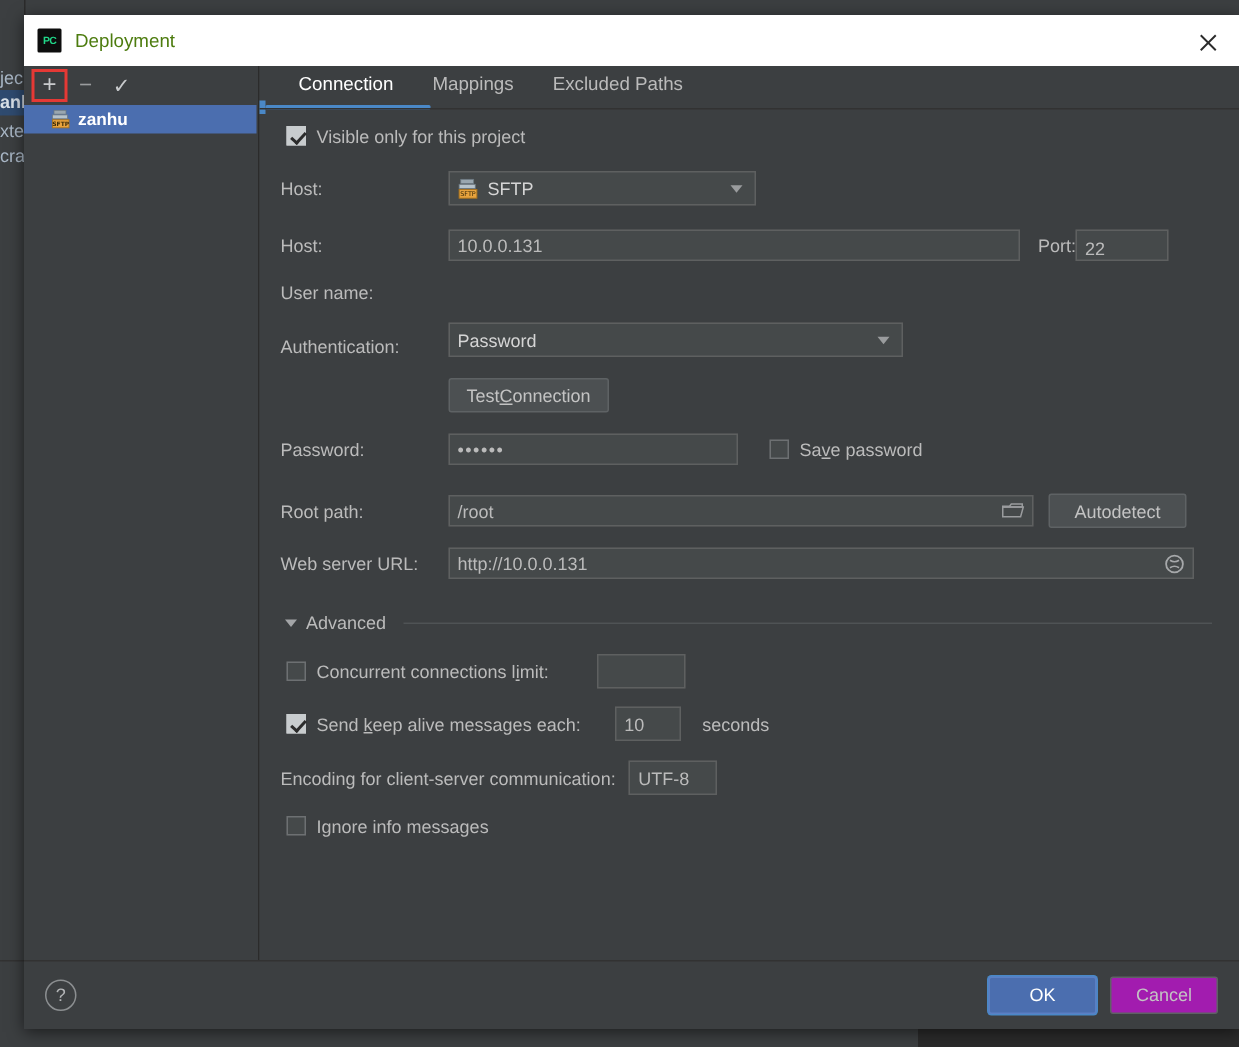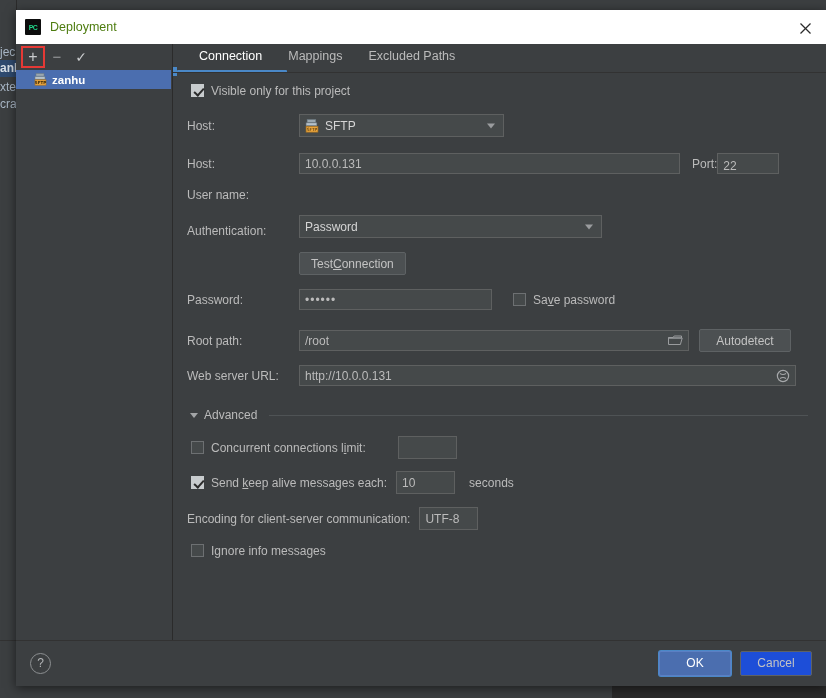--- a/index.html
+++ b/index.html
@@ -367,21 +367,21 @@
     height: 25px;
     font-size: 12px;
     border-radius: 2px;
     cursor: pointer;
     display: inline-flex;
     align-items: center;
     justify-content: center;
     font-family: "Liberation Sans", sans-serif;
   }
   .btn-cancel {
-    background: #1d4ed8;
+    background: #a21caf;
     border: 1px solid #5e6264;
     color: #c3c3c3;
     width: 72px;
     height: 25px;
     font-size: 12px;
     border-radius: 2px;
     cursor: pointer;
     display: inline-flex;
     align-items: center;
     justify-content: center;
@@ -554,21 +554,21 @@
           <span class="cb"></span>
           <span class="cb-label" style="margin-left:7px;text-align:center;">Concurrent connections l<u>i</u>mit:</span>
           <div class="field" style="width:59px; height:23px; margin-left:32px;">
             <span></span>
           </div>
         </div>
 
         <div class="row" style="margin-top:12px; margin-left:4px;">
           <span class="cb checked"></span>
           <span class="cb-label" style="margin-left:7px;">Send <u>k</u>eep alive messages each:</span>
-          <div class="field" style="width:59px; height:23px; margin-left:9px;">
+          <div class="field" style="width:44px; height:23px; margin-left:23px;">
             <span>10</span>
           </div>
           <span class="lbl" style="margin-left:14px;">seconds</span>
         </div>
 
         <div class="row" style="margin-top:13px;">
           <span class="lbl">Encoding for client-server communication:</span>
           <div class="field" style="width:59px; height:23px; margin-left:9px;">
             <span>UTF-8</span>
           </div>

